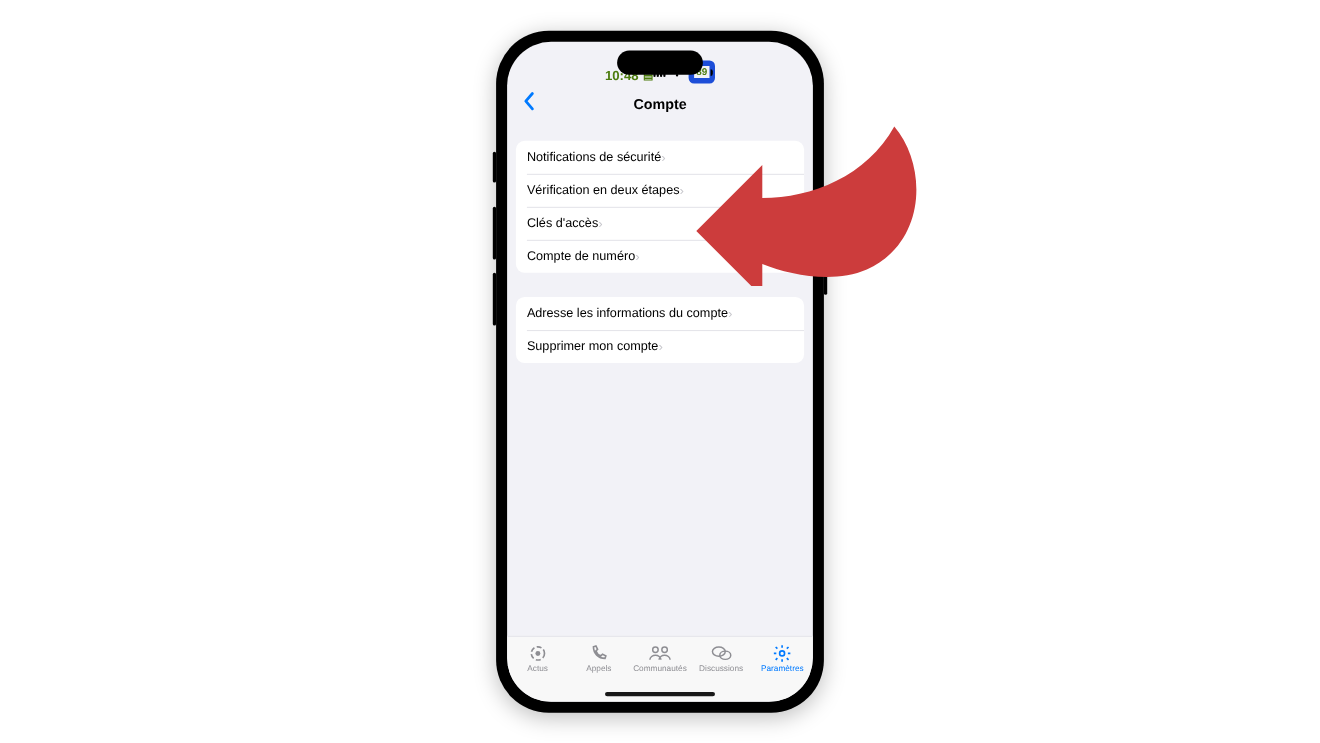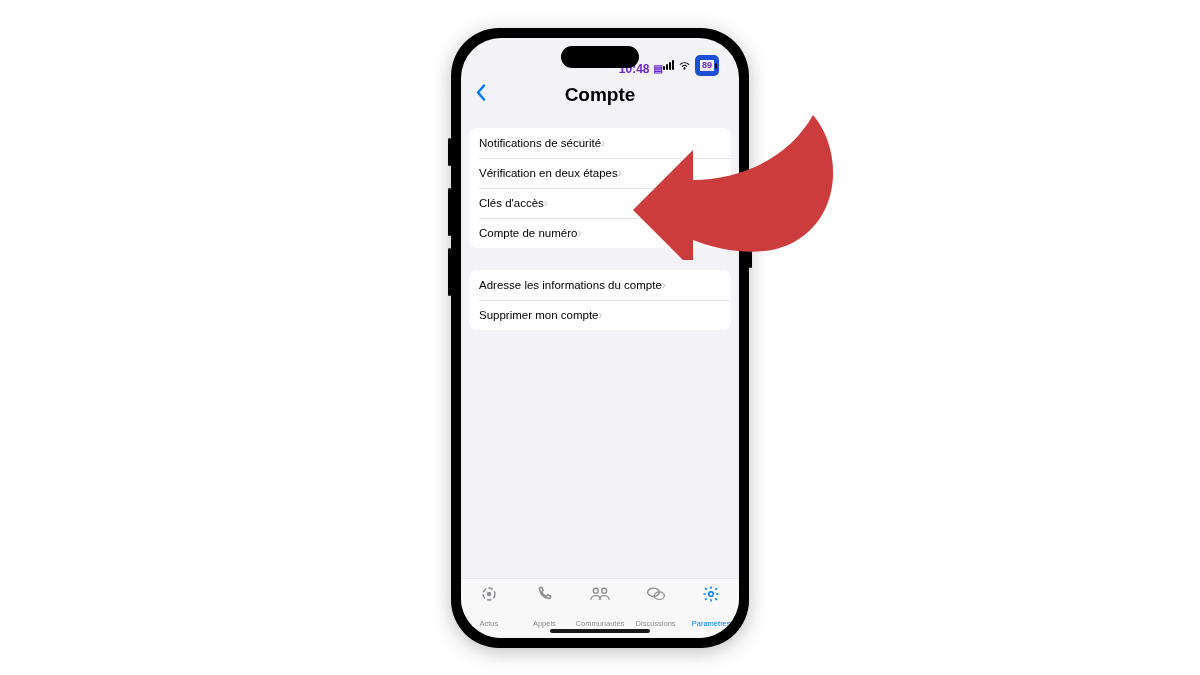--- a/index.html
+++ b/index.html
@@ -65,25 +65,25 @@
     background: #000;
     border-radius: 14px;
     z-index: 5;
   }
 
   
   .status {
     height: 40px;
     display:flex;
     align-items:flex-end;
-    justify-content:flex-end;
+    justify-content:center;
     padding: 0 20px 2px 20px;
     font-size: 12px;
     font-weight: 600;
-    color: #6d28d9;
+    color: #4d7c0f;
   }
   .status .left { display:flex; align-items:center; gap:4px; }
   .status .right { display:flex; align-items:center; gap:4px; }
   .page-icon { font-size:10px; }
   .signal-bars { display:inline-flex; align-items:flex-end; gap:1px; }
   .signal-bars span { width:2px; background:#000; border-radius:1px; }
   .signal-bars span:nth-child(1){height:4px;}
   .signal-bars span:nth-child(2){height:6px;}
   .signal-bars span:nth-child(3){height:8px;}
   .signal-bars span:nth-child(4){height:10px;}
@@ -118,21 +118,21 @@
     position:absolute;
     left:10px;
     top:50%;
     transform:translateY(-50%);
     color: var(--accent);
     font-size: 20px;
     font-weight:600;
     padding:4px;
   }
   .navbar .title {
-    font-size: 19px;
+    font-size: 13px;
     font-weight: 600;
   }
 
   
   .content {
     flex:1;
     padding: 16px 8px 0 8px;
     overflow:hidden;
   }
   .group {
@@ -168,21 +168,21 @@
     background: rgba(248,248,248,0.94);
     display:flex;
     justify-content:space-around;
     align-items:flex-start;
     padding-top:6px;
   }
   .tab {
     display:flex;
     flex-direction:column;
     align-items:center;
-    gap:16px;
+    gap:0;
     color: var(--tab-gray);
     font-size: 7.5px;
     width:20%;
   }
   .tab.active { color: var(--accent); }
   .tab .ticon { height:18px; display:flex; align-items:center; justify-content:center; }
   .tab svg { display:block; }
 
   .home-indicator {
     position:absolute;

